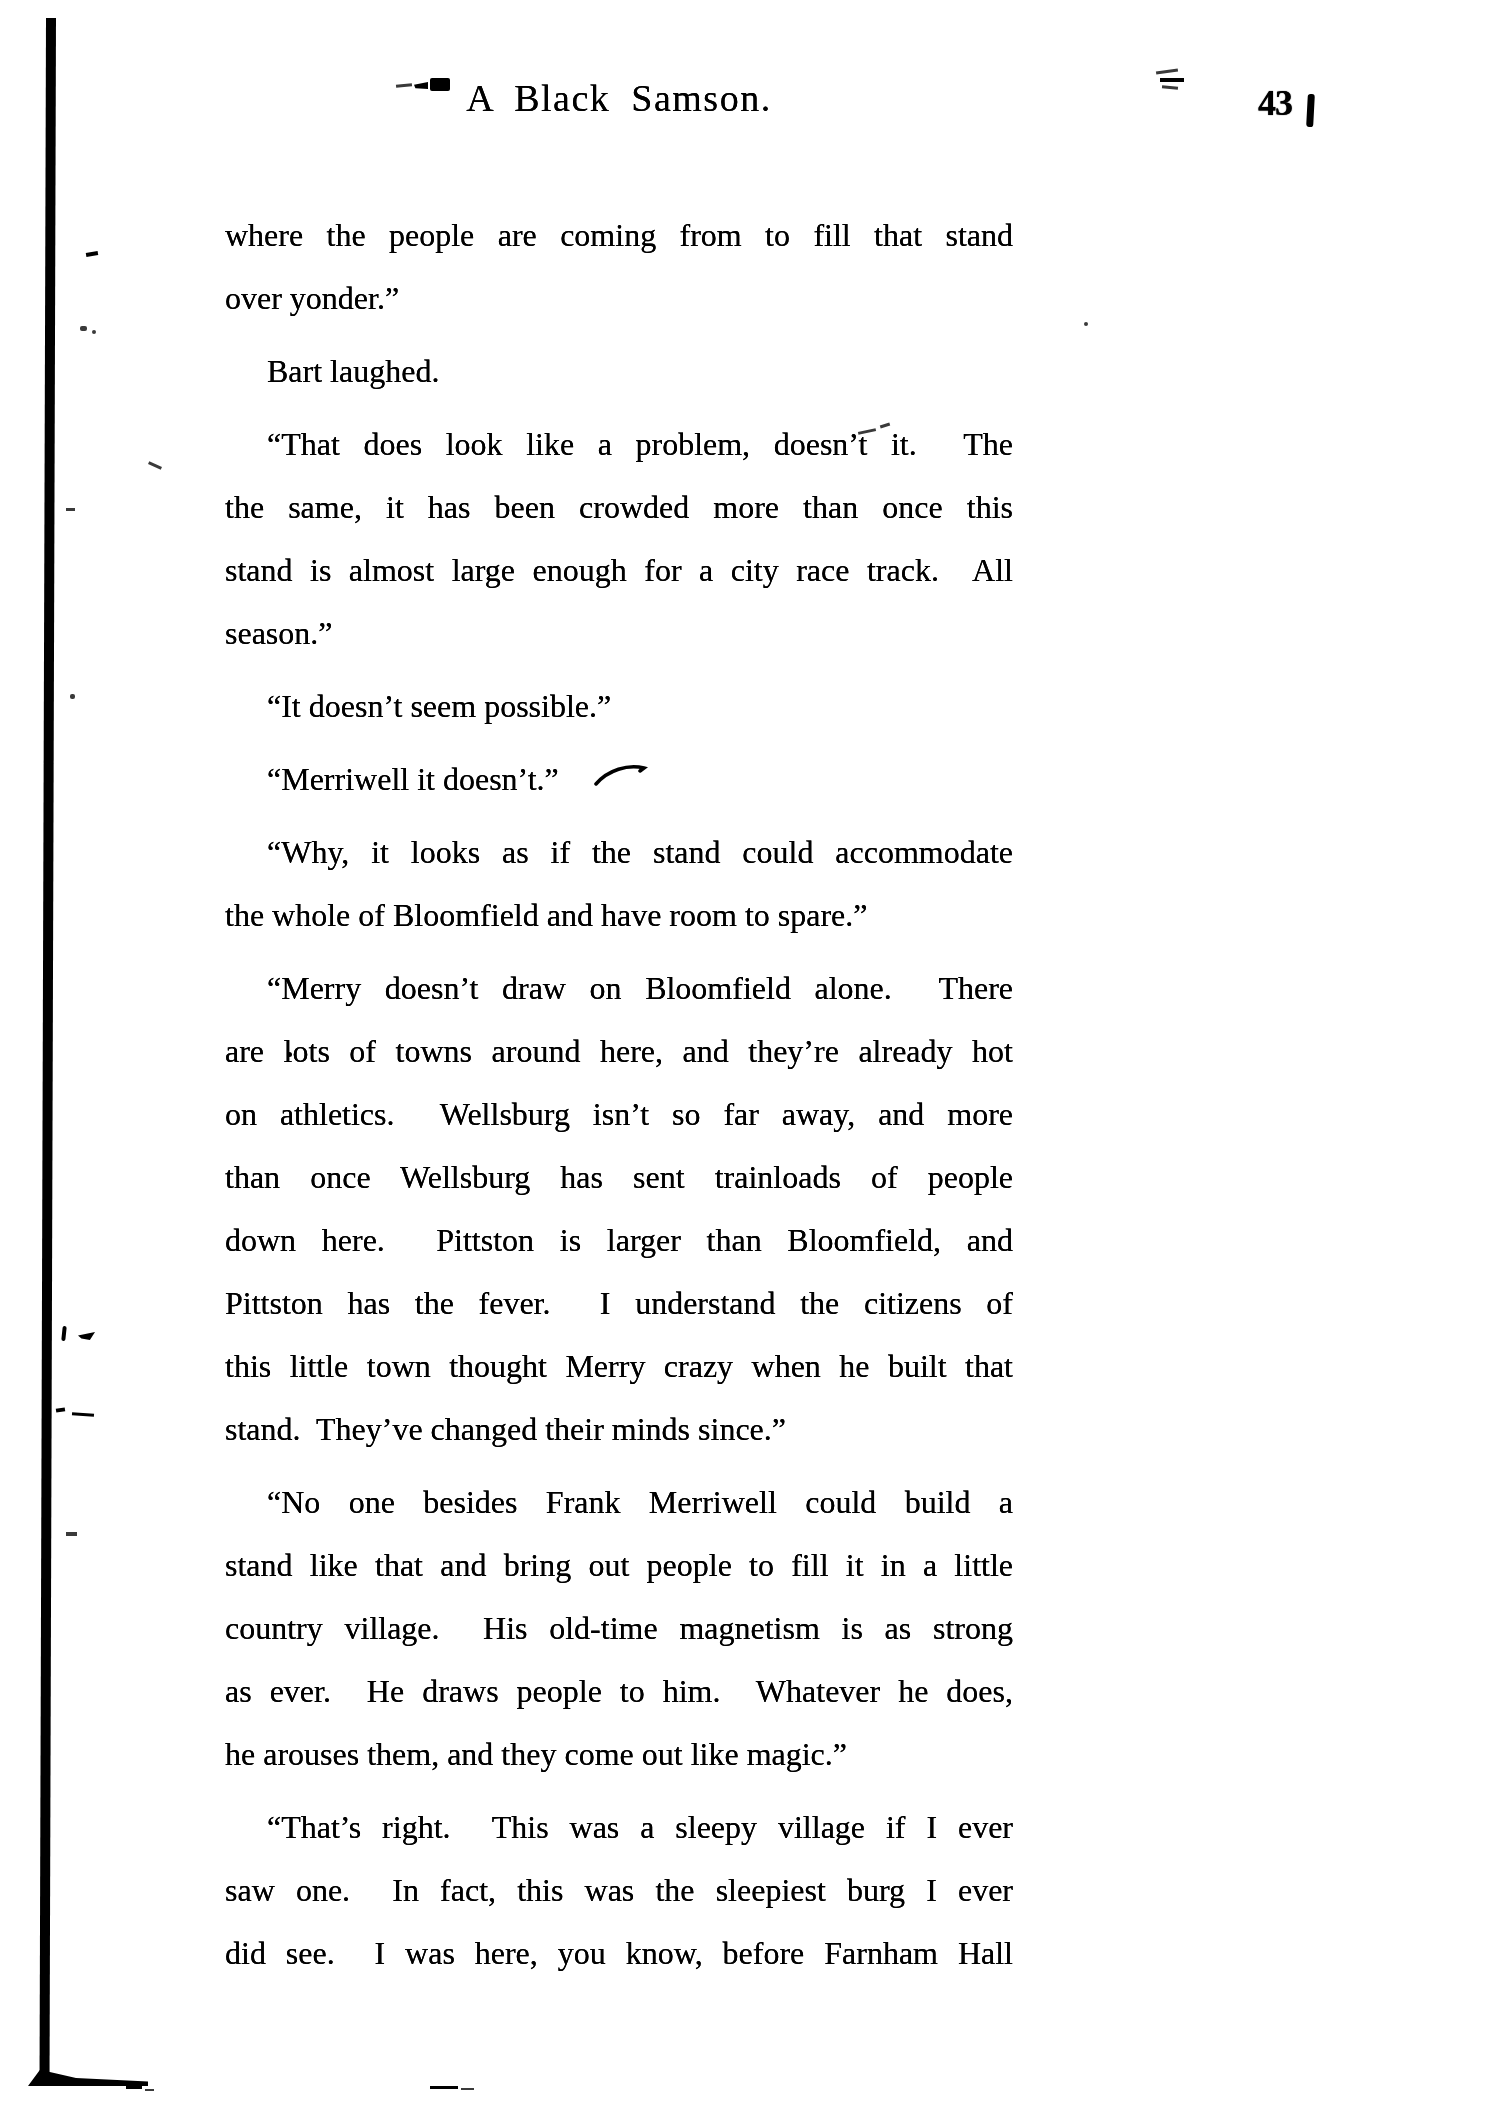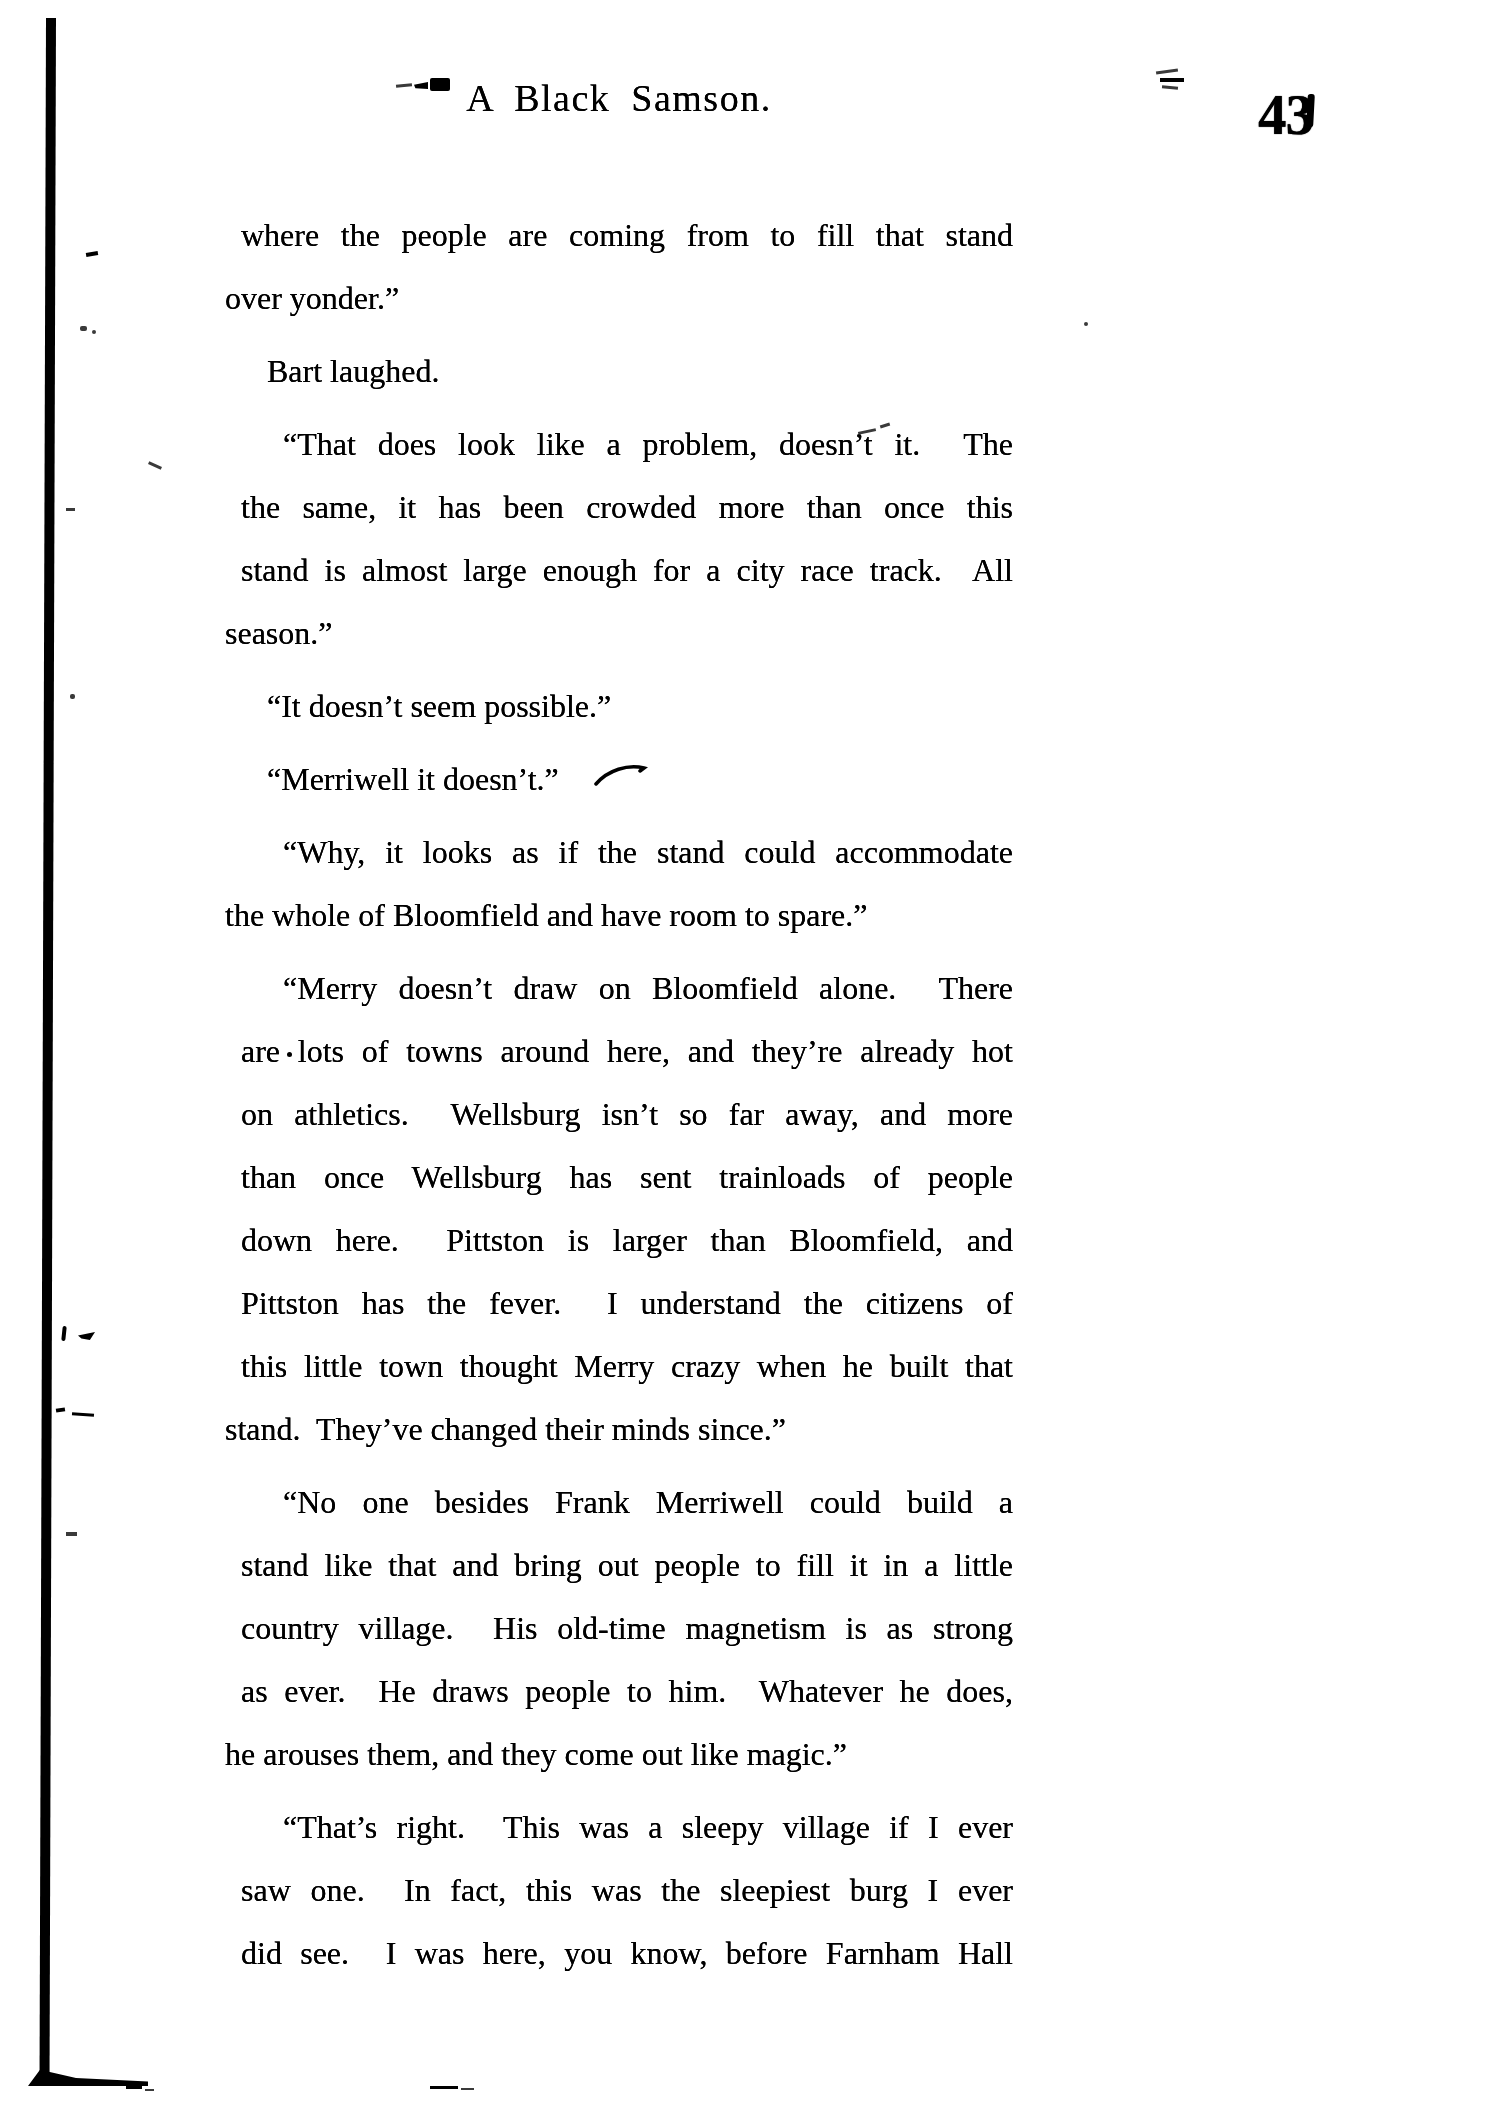--- a/index.html
+++ b/index.html
@@ -8,35 +8,35 @@
     background:#ffffff;color:#000;
     font-family:"Liberation Serif", serif;
   }
   .page-title{
     position:absolute;left:225px;top:76px;width:788px;
     text-align:center;font-size:38px;letter-spacing:1.5px;word-spacing:10px;
     text-shadow:0 0 0.5px #000;
   }
   .page-number{
     position:absolute;left:1258px;top:82px;
-    font-size:57px;font-weight:bold;letter-spacing:-1px;
+    font-size:36px;font-weight:bold;letter-spacing:-1px;
     text-shadow:0 0 1px #000;
   }
   .page-body{
     position:absolute;left:225px;top:204px;width:788px;
     font-size:32px;
   }
   .para{margin:0;}
   .para + .para{margin-top:10px;}
   .line{
     height:63px;line-height:63px;
     white-space:pre-wrap;
     text-shadow:0 0 0.6px #000;
   }
-  .just{text-align:justify;text-align-last:justify;margin-left:16px;}
+  .just{text-align:justify;text-align-last:justify;}
   .left{text-align:center;text-align-last:left;}
   .indent .line:first-child{text-indent:42px;}
   
   .spine{
     position:absolute;left:46px;top:18px;width:10px;height:2056px;
     background:#000;transform:rotate(0.18deg);transform-origin:top center;
   }
   .spine-foot{
     position:absolute;left:28px;top:2068px;width:120px;height:18px;background:#000;
     clip-path:polygon(0 100%, 10% 10%, 40% 55%, 100% 75%, 100% 100%);

